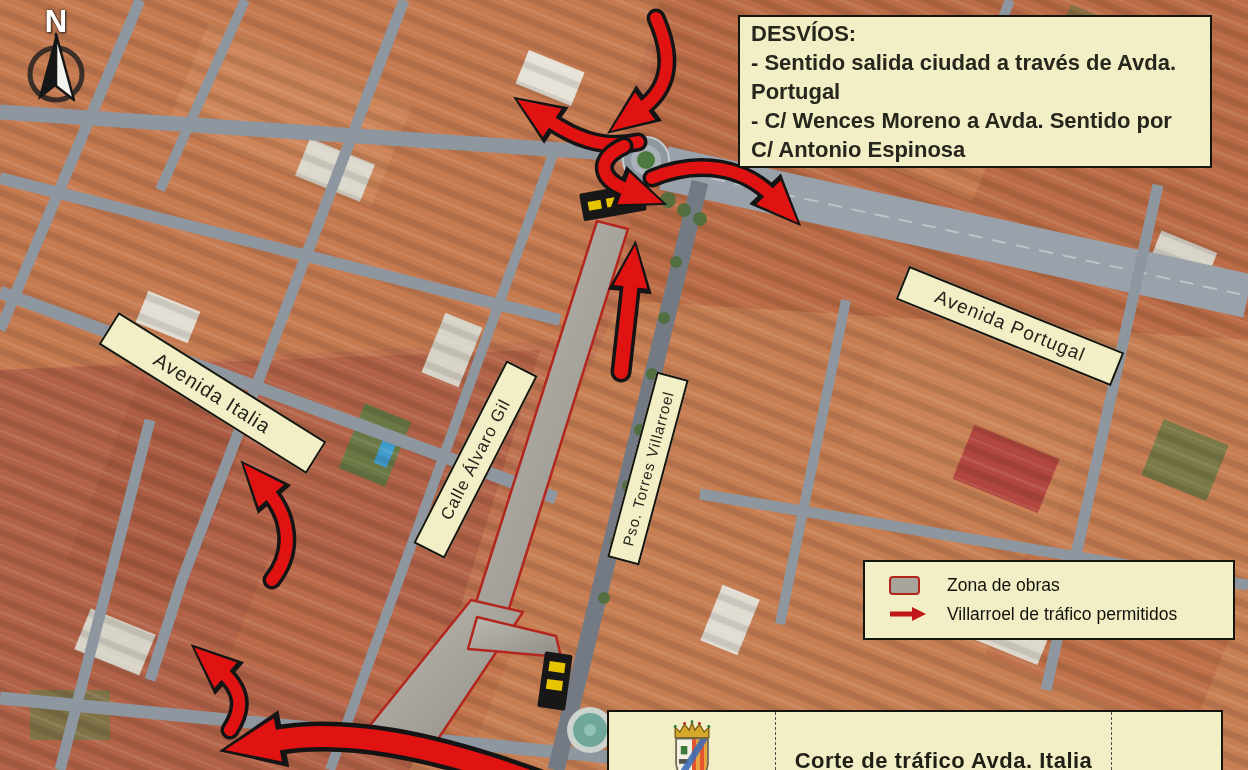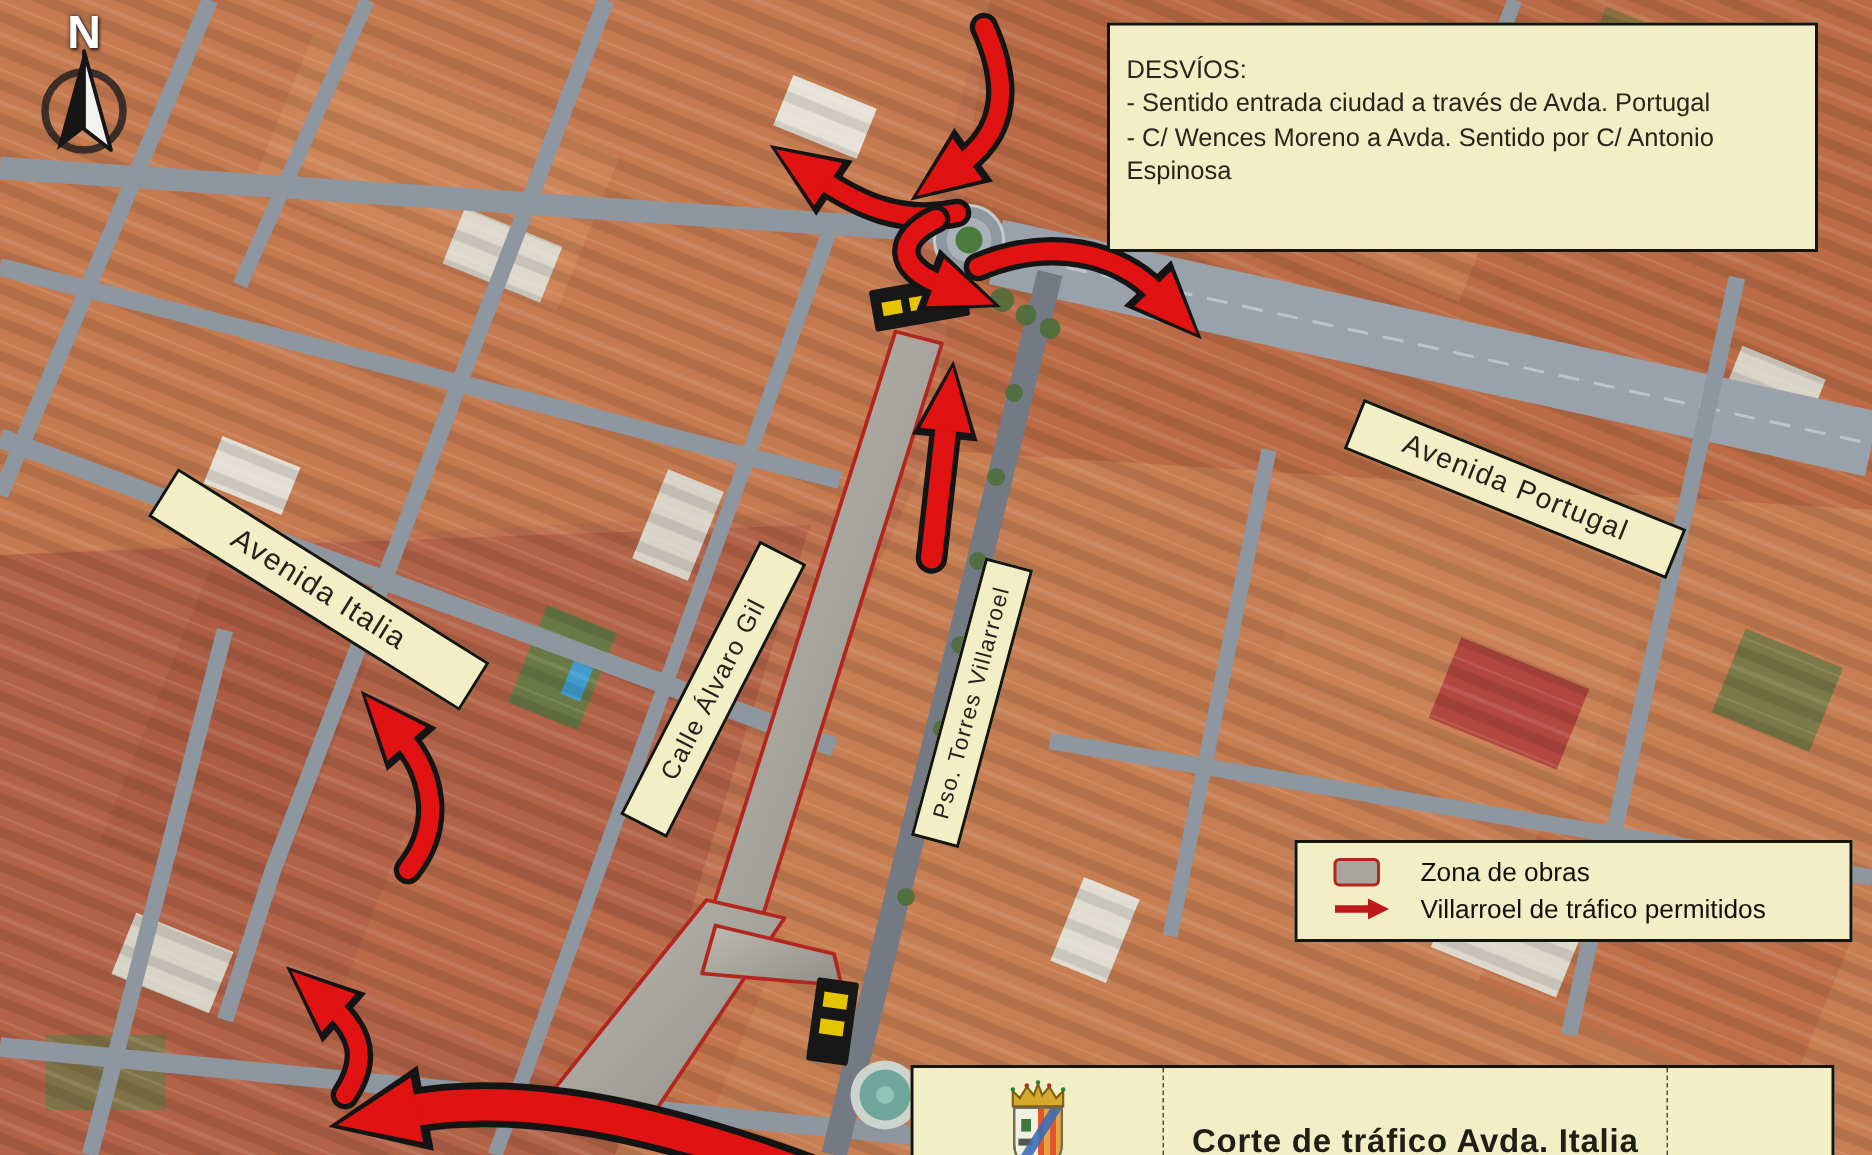--- a/index.html
+++ b/index.html
@@ -7,25 +7,25 @@
         font-family:"Liberation Sans",sans-serif;background:#bf7350;}
   #bgmap{position:absolute;left:0;top:0;}
 
   
   .cream{background:#f2eec6;border:2px solid #15150f;box-sizing:border-box;color:#23231b;}
 
   .slabel{position:absolute;display:flex;align-items:center;justify-content:center;
           letter-spacing:1px;font-weight:500;white-space:nowrap;}
 
   #desvios{position:absolute;left:738px;top:15px;width:474px;height:153px;
-           padding:19px 11px;font-weight:normal;font-size:17px;line-height:1.32;
+           padding:2px 11px;font-weight:bold;font-size:22px;line-height:1.32;
            color:#26261c;}
   #desvios .dv-line{margin:0;}
 
-  #legend{position:absolute;left:863px;top:560px;width:372px;height:68px;
+  #legend{position:absolute;left:863px;top:560px;width:372px;height:80px;
           display:flex;flex-direction:column;justify-content:space-evenly;
           padding:6px 0 6px 24px;}
   .lg-row{display:flex;align-items:center;font-size:17.5px;color:#11110b;}
   .lg-ic{width:58px;display:flex;align-items:center;}
   .wz-swatch{width:27px;height:15px;background:#a8a69c;border:2.5px solid #b3261e;
              border-radius:4px;}
 
   #footer{position:absolute;left:607px;top:710px;width:616px;height:92px;
           display:flex;}
   .ft-left{width:166px;display:flex;justify-content:center;}
@@ -214,21 +214,21 @@
   </div>
   <div class="slabel cream" style="left:552px;top:452px;width:192px;height:33px;transform:rotate(-75deg);font-size:15px;">
     <span>Pso. Torres Villarroel</span>
   </div>
   <div class="slabel cream" style="left:894px;top:308px;width:232px;height:36px;transform:rotate(22deg);font-size:19px;">
     <span>Avenida Portugal</span>
   </div>
 
   <div id="desvios" class="cream">
     <div class="dv-line">DESVÍOS:</div>
-    <div class="dv-line">- Sentido entrada ciudad a través de Avda. Portugal</div>
+    <div class="dv-line">- Sentido salida ciudad a través de Avda. Portugal</div>
     <div class="dv-line">- C/ Wences Moreno a Avda. Sentido por C/ Antonio Espinosa</div>
   </div>
 
   <div id="legend" class="cream">
     <div class="lg-row">
       <span class="lg-ic">
         <span class="wz-swatch"></span>
       </span>
       <span>Zona de obras</span>
     </div>

